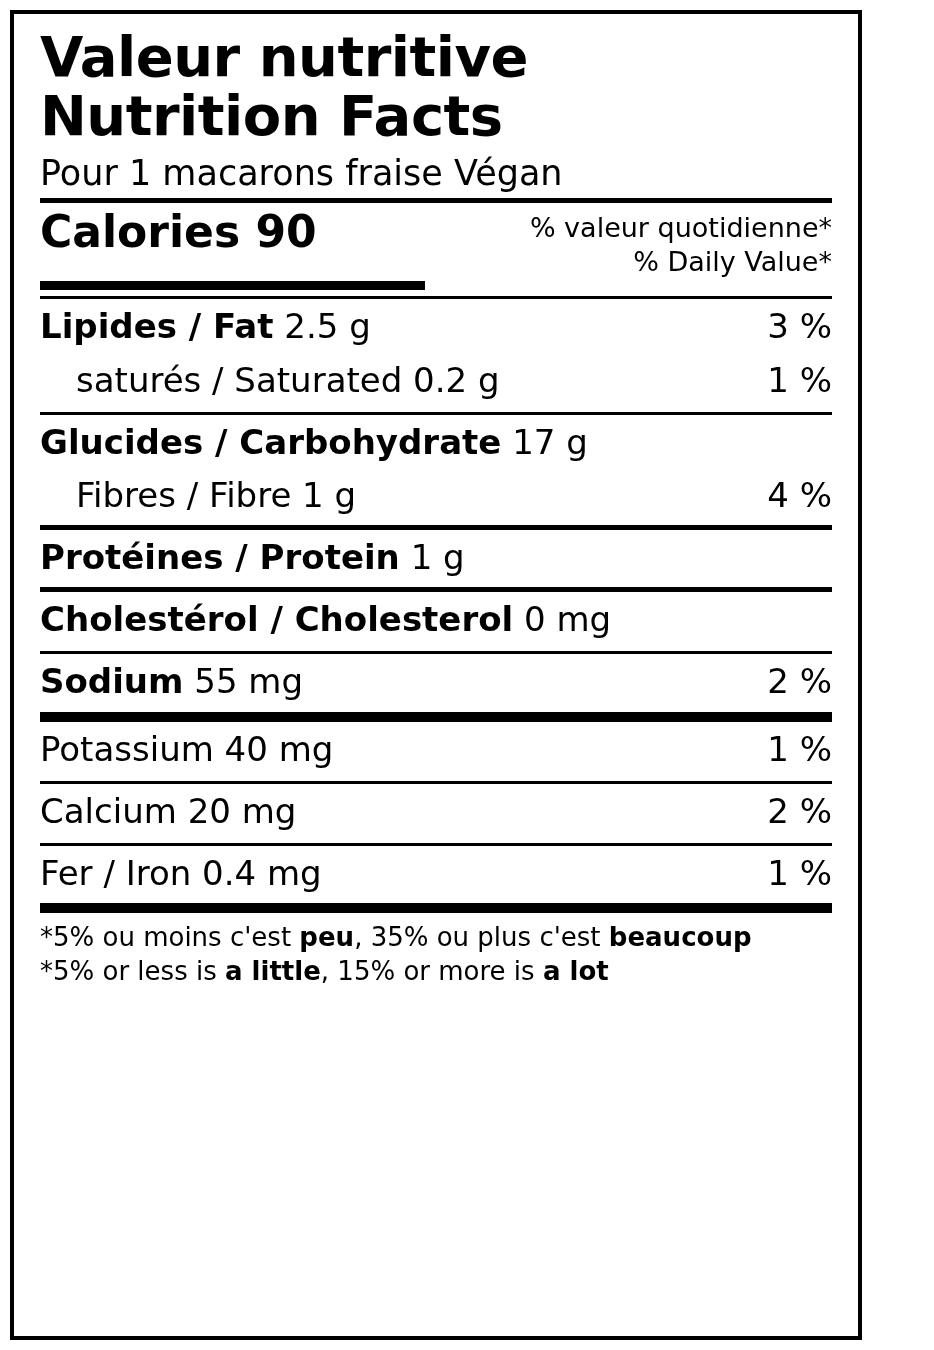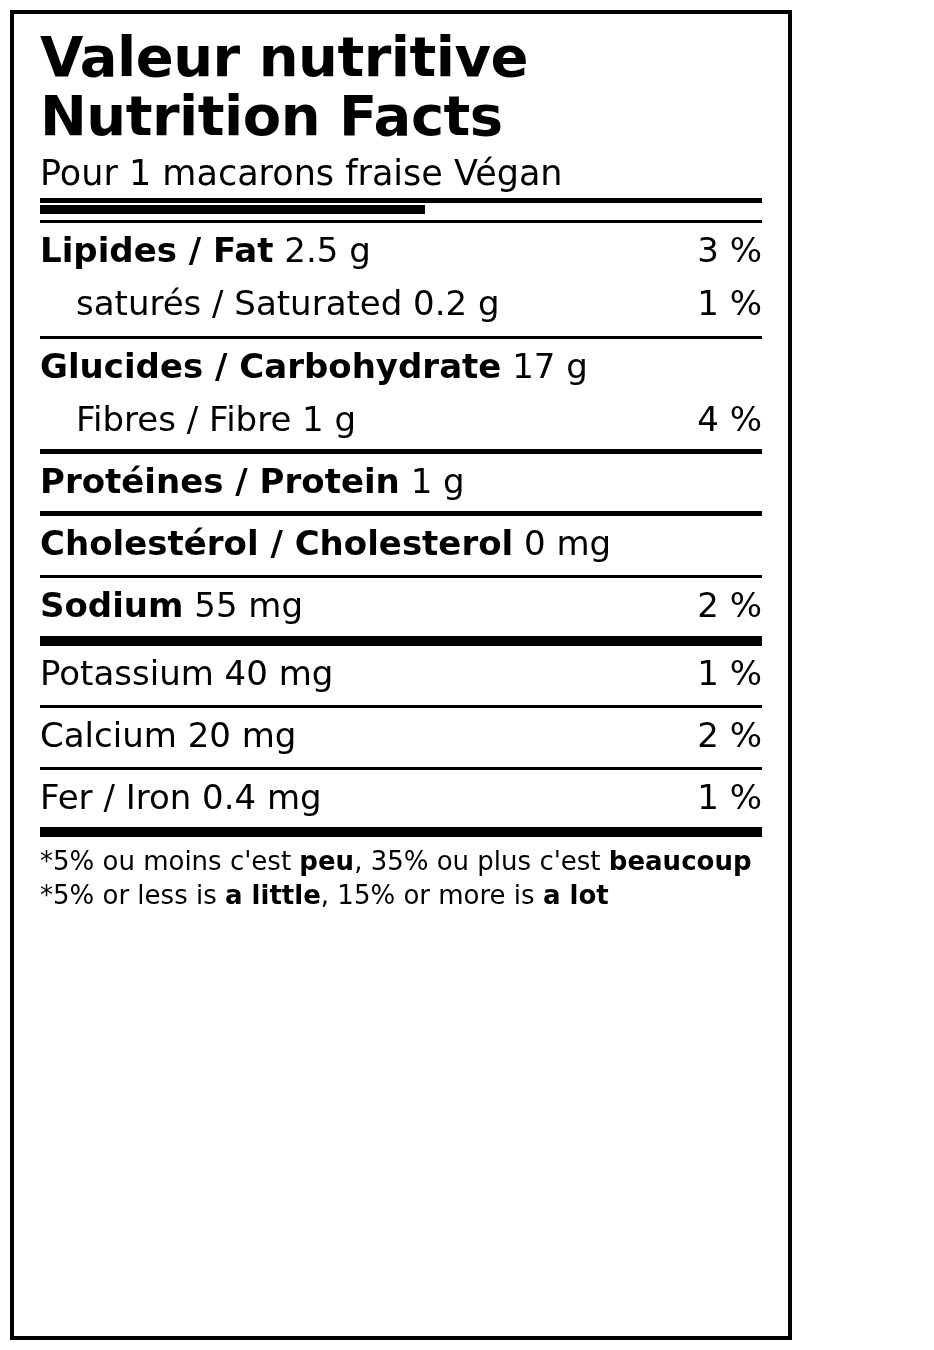--- a/index.html
+++ b/index.html
@@ -14,21 +14,21 @@
   .page {
     width: 934px;
     height: 1350px;
     box-sizing: border-box;
     background: #ffffff;
     position: relative;
     padding: 10px;
   }
   .panel {
     box-sizing: border-box;
-    width: 782px;
+    width: 852px;
     height: 1330px;
     border: 4px solid #000;
     background: #fff;
     padding: 14px 26px 4px 26px;
   }
   .title-fr {
     font-size: 56px;
     font-weight: bold;
     line-height: 1.05;
     letter-spacing: -0.5px;
@@ -122,20 +122,29 @@
 <div class="page">
   <div class="panel">
 
     <div class="title-fr">Valeur nutritive</div>
     <div class="title-en">Nutrition Facts</div>
 
     <div class="serving">Pour 1 macarons fraise Végan</div>
 
     <div class="rule-med"></div>
 
+    <div class="cal-row">
+      <div>
+        <div class="calories">Calories 90</div>
+      </div>
+      <div class="dv-head">
+        <div>% valeur quotidienne*</div>
+        <div>% Daily Value*</div>
+      </div>
+    </div>
     <div class="cal-underline"></div>
 
     <div class="rule-thin"></div>
 
     <div class="group">
       <div class="left line">
         <b>Lipides / Fat</b>
         <span>2.5 g</span>
       </div>
       <div class="right pct">3 %</div>

